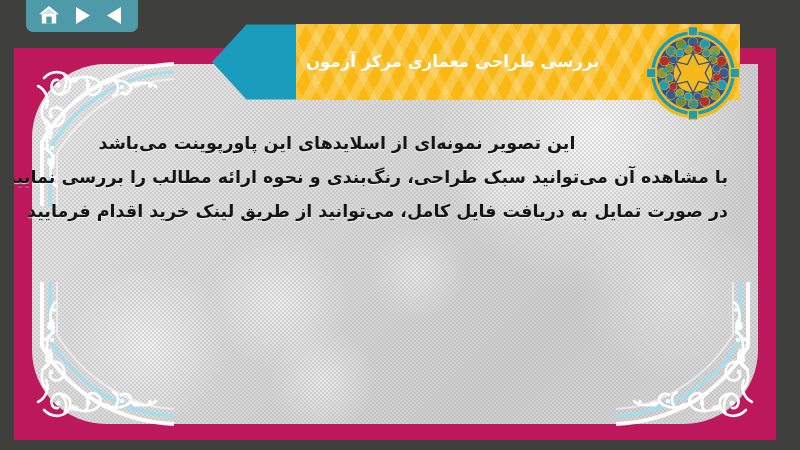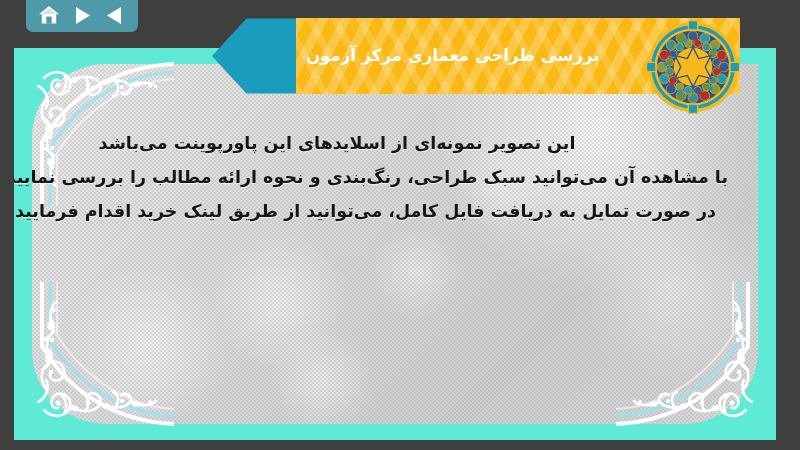--- a/index.html
+++ b/index.html
@@ -45,21 +45,21 @@
   }
   .navbtn svg { display: block; }
 
   
   #slide {
     position: absolute;
     left: 14px;
     top: 48px;
     width: 762px;
     height: 392px;
-    background: #5eead4;
+    background: #be185d;
     overflow: hidden;
     z-index: 10;
   }
 
   
   #slide::after {
     content: "";
     position: absolute;
     inset: 0;
     background-image:
@@ -122,27 +122,27 @@
     direction: rtl;
     color: #151515;
     font-size: 17.5px;
     line-height: 1.95;
     font-weight: 600;
     text-shadow: 0 1px 1px rgba(255,255,255,.75);
   }
   #slide-text p { white-space: nowrap; }
   #slide-text p.l1 { padding-right: 108px; }
   #slide-text p.l2 { padding-right: 0px; }
-  #slide-text p.l3 { padding-right: 12px; }
+  #slide-text p.l3 { padding-right: 0px; }
 
   
   #banner-wrap {
     position: absolute;
     left: 212px;
-    top: 16px;
+    top: 22px;
     right: 60px;
     height: 80px;
     z-index: 30;
   }
   #banner-pennant {
     position: absolute;
     left: 0;
     top: 0;
     width: 86px;
     height: 80px;

